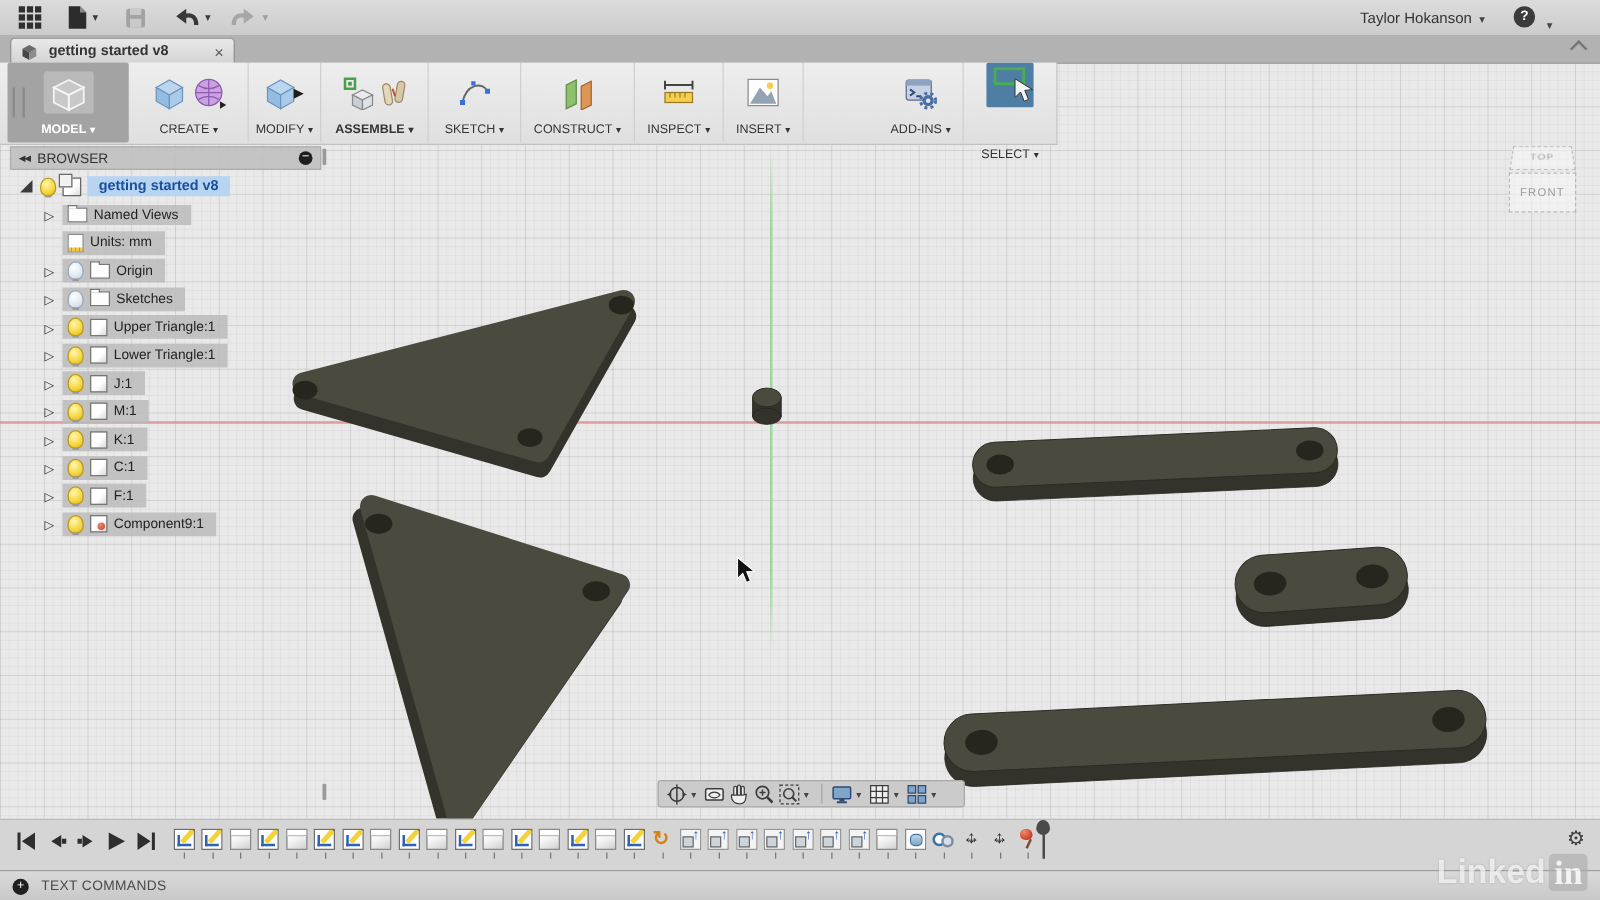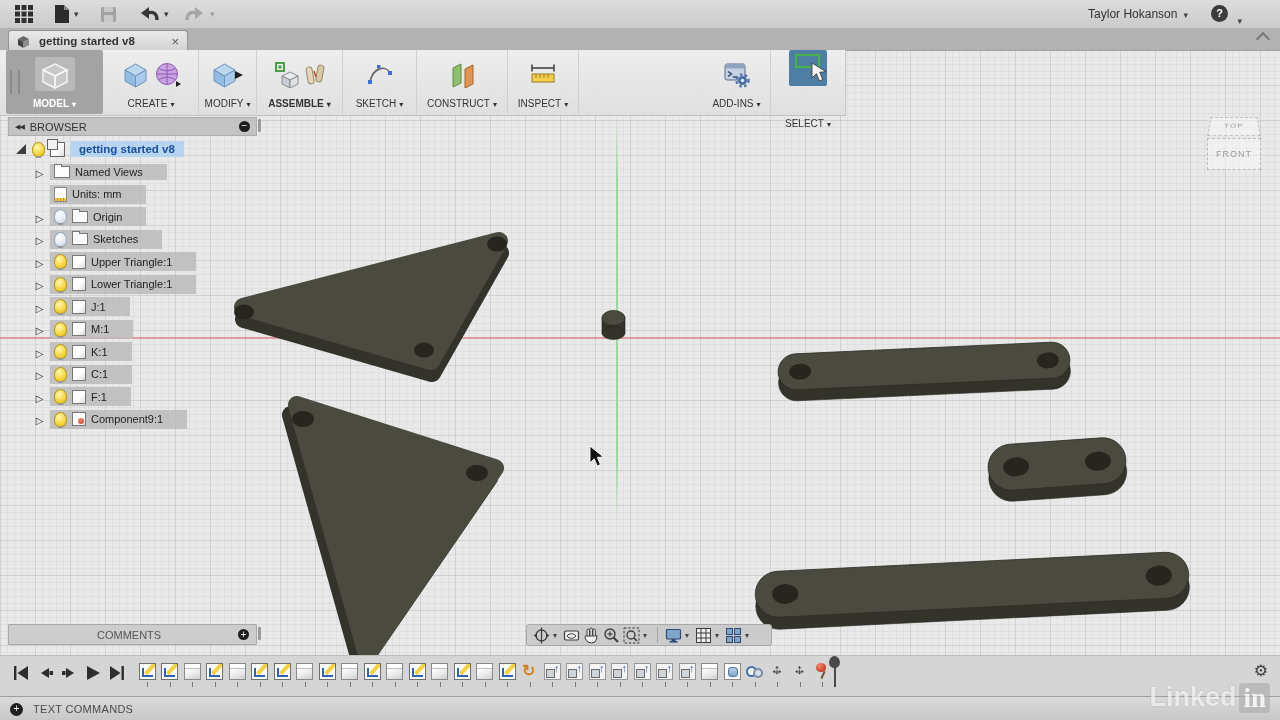--- a/index.html
+++ b/index.html
@@ -77,21 +77,21 @@
   #browser-header .ttl{font-size:11px;color:#333;}
   .hdr-minus{margin-left:auto;margin-right:6px;width:11px;height:11px;border-radius:50%;background:#1e1e1e;
       color:#fff;font-size:10px;line-height:10px;text-align:center;}
   .hdr-minus::before{content:"−";}
   .panel-grip{position:absolute;width:3px;height:13px;background:#9a9a9a;border-radius:1px;}
   .br-row{position:absolute;display:flex;align-items:center;height:20px;gap:5px;}
   .exp{width:11px;text-align:center;flex:none;}
   .exp-collapsed::before{content:"▷";font-size:10px;color:#2e2e2e;}
   .exp-expanded{width:0;height:0;border-bottom:10px solid #3c3c3c;border-left:10px solid transparent;margin-right:1px;}
   .chip{display:inline-flex;align-items:center;gap:5px;background:rgba(187,187,187,0.85);
-        padding:2px 24px 2px 4px;}
+        padding:2px 10px 2px 4px;}
   .chip.noback{background:transparent;padding:0;}
   .br-lbl{font-size:11px;color:#222;white-space:nowrap;}
   .br-row.sel .br-lbl{background:var(--selection-bg);color:var(--selection-text);font-weight:bold;
         padding:2px 9px;font-size:11.5px;}
   .bulb{width:11px;height:13px;border-radius:50% 50% 42% 42%;flex:none;position:relative;}
   .b-on{background:radial-gradient(circle at 38% 32%,#fff7ae,#f6d43c 62%,#d8b01c);border:1px solid #b99a1a;}
   .b-dim{background:radial-gradient(circle at 38% 32%,#ffffff,#dde8f2 62%,#b9c9da);border:1px solid #98a8ba;}
   .bulb::after{content:"";position:absolute;left:3px;bottom:-2px;width:5px;height:2px;background:#999;}
   .tico{flex:none;position:relative;}
   .ic-folder{width:14px;height:10px;background:#fdfdfd;border:1px solid #777;}
@@ -390,20 +390,30 @@
               <line x1="8" y1="13" x2="8" y2="17"></line>
               <line x1="12" y1="13" x2="12" y2="17"></line>
           <line x1="16" y1="13" x2="16" y2="17"></line>
               <line x1="20" y1="13" x2="20" y2="17"></line>
             </g>
           </svg>
       </div>
       <div class="lbl">INSPECT</div>
     </div>
 
+    <div class="tgroup" id="g-insert">
+      <div class="icons">
+        <svg width="27" height="24" viewBox="0 0 27 24">
+          <rect x="1.5" y="1.5" width="24" height="21" fill="#fdfdfd" stroke="#8a8a8a"></rect>
+          <polygon points="3,21 11,8 17,15 20,11 24,21" fill="#94a3b3"></polygon>
+          <circle cx="19" cy="6.5" r="2.6" fill="#f2d24c"></circle>
+          </svg>
+      </div>
+      <div class="lbl">INSERT</div>
+    </div>
 
 
     <div class="tgroup" id="g-addins">
       <div class="icons">
         <svg width="27" height="27" viewBox="0 0 27 27">
           <rect x="2" y="3" width="20" height="16" rx="2" fill="#c6d2e4" stroke="#5a6b85"></rect>
           <rect x="2" y="3" width="20" height="4.5" fill="#8fa3c0"></rect>
           <polyline points="5,10.5 8.5,13 5,15.5" stroke="#2e4a75" stroke-width="1.5" fill="none"></polyline>
           <line x1="10" y1="16" x2="14" y2="16" stroke="#2e4a75" stroke-width="1.5"></line>
           <circle cx="19.5" cy="19.5" r="4.5" fill="#4a6fa5"></circle>
@@ -530,24 +540,20 @@
       <div class="br-row" style="top: 409px; left: 34px;">
         <span class="exp exp-collapsed"></span>
         <span class="chip">
           <span class="bulb b-on"></span>
           <span class="tico ic-component-pinned"></span>
           <span class="br-lbl">Component9:1</span>
         </span>
       </div>
     </div>
 
-  <div id="comments">
-    <span class="ttl">COMMENTS</span>
-    <span class="hdr-plus"></span>
-  </div>
   <div class="panel-grip" style="left:258px;top:627px"></div>
 
   <div id="navbar">
     <svg class="nav-ic" viewBox="0 0 17 17">
       <circle cx="8.5" cy="8.5" r="5.5" fill="none" stroke="#3c3c3c" stroke-width="1.3"></circle>
       <line x1="8.5" y1="0.5" x2="8.5" y2="16.5" stroke="#3c3c3c" stroke-width="1.2"></line>
       <polygon points="0.5,8.5 4,6.6 4,10.4" fill="#3c3c3c"></polygon>
         <polygon points="16.5,8.5 13,6.6 13,10.4" fill="#3c3c3c"></polygon>
       </svg>
     <span class="nav-caret"></span>

